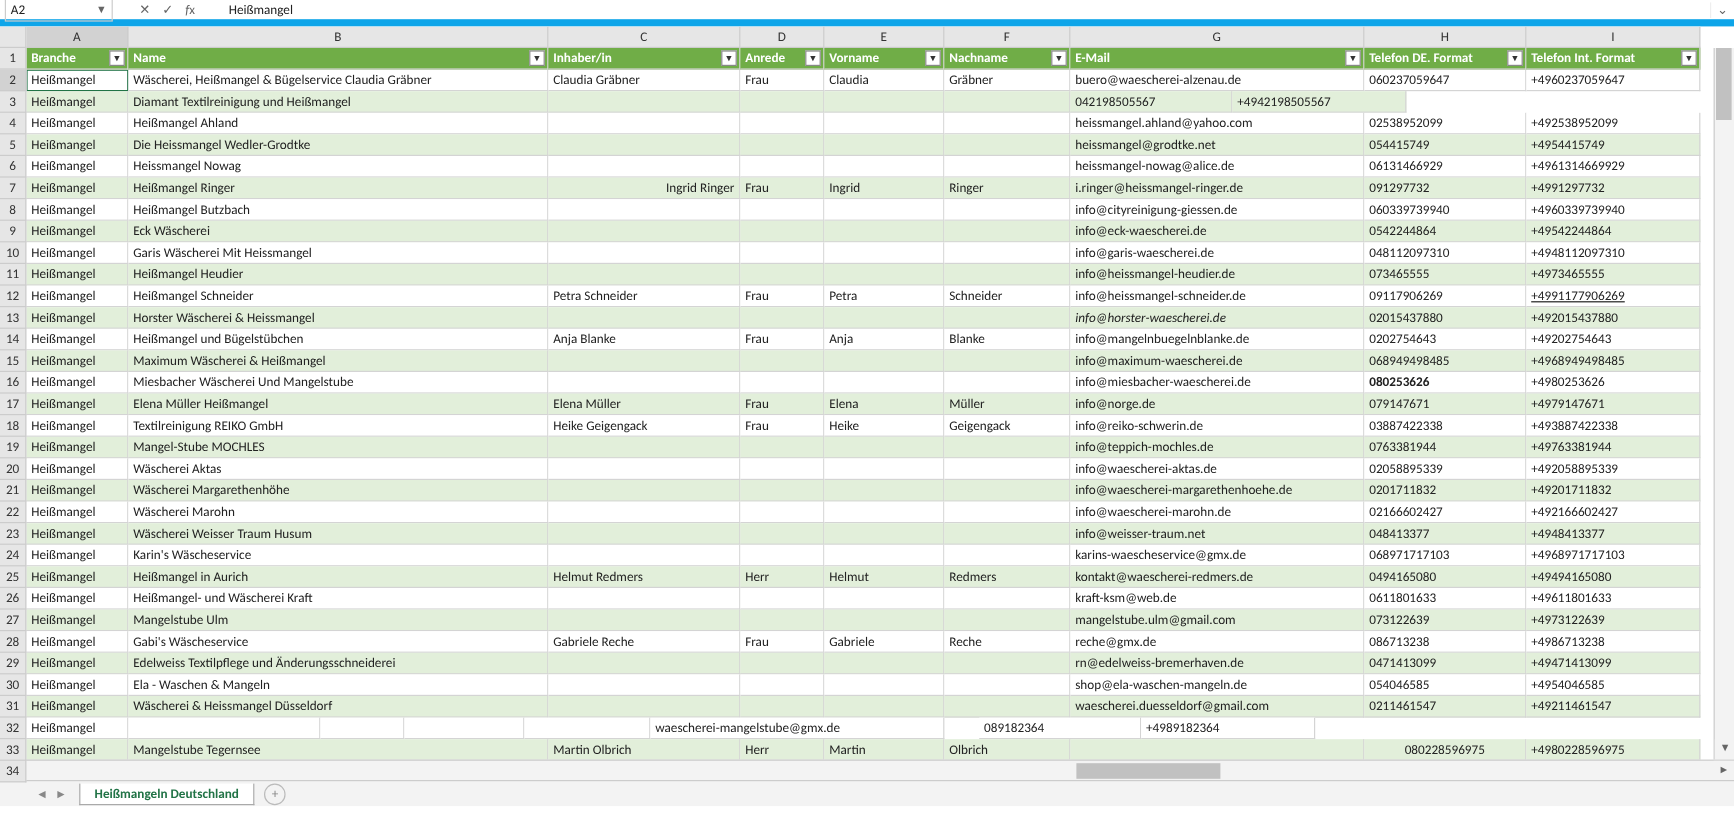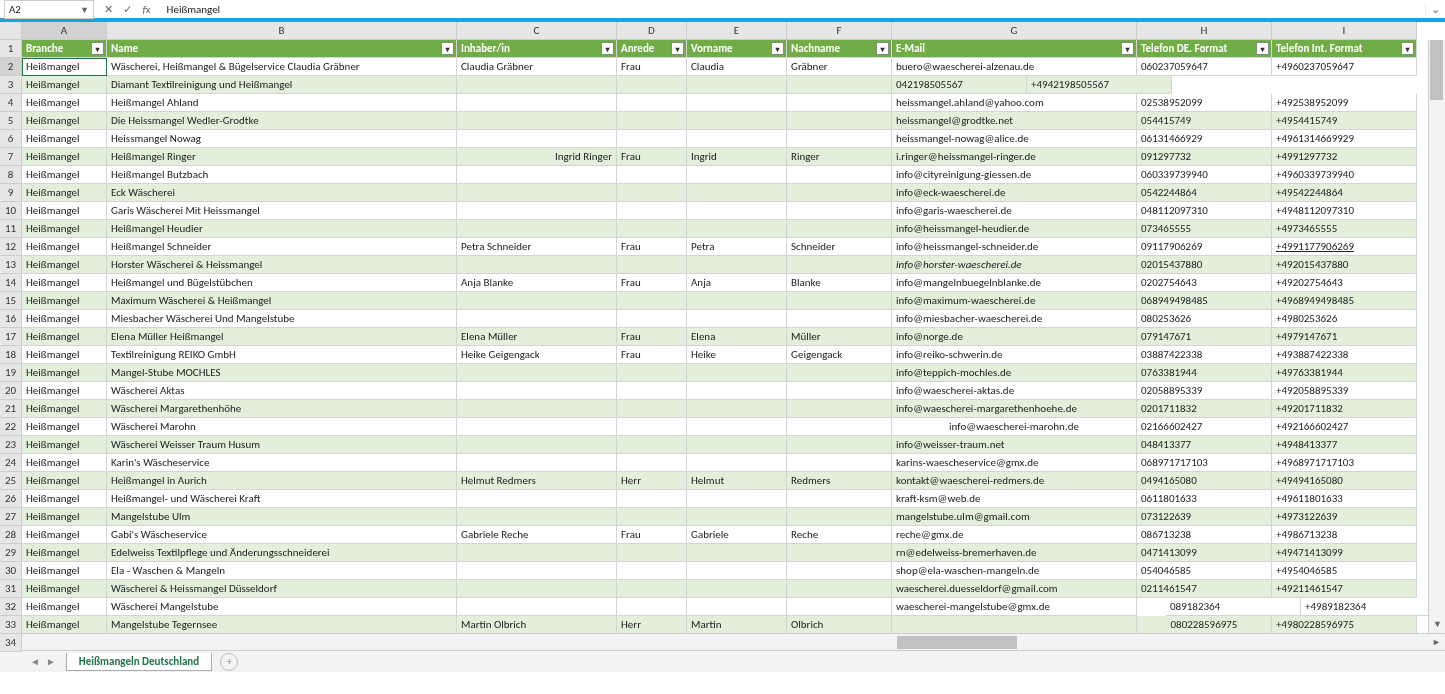--- a/index.html
+++ b/index.html
@@ -1,17 +1,17 @@
 <!DOCTYPE html>
 <html><head>
 <meta charset="utf-8">
 <style>
 * { margin:0; padding:0; box-sizing:border-box; }
 body { font-family:Calibri,Arial,sans-serif; font-size:11px; color:#222; background:#fff; overflow:hidden; }
-.formula-bar { display:flex; align-items:center; height:22px; border-bottom:4px solid #0ea5e9; background:#fff; }
+.formula-bar { display:flex; align-items:center; height:22px; border-bottom:6px solid #0ea5e9; background:#fff;gap:12px; }
 .name-box { width:90px; border:1px solid #ccc; padding:2px 4px; margin-left:4px; display:flex; align-items:center; justify-content:space-between; }
 .name-box span.drop { font-size:9px; color:#666; }
 .fx-controls { display:flex; align-items:center; margin-left:10px; gap:10px; color:#666; }
 .fx-controls span { cursor:default; }
 .fx-input { margin-left:10px; padding:2px 6px; flex:1; }
 .fx-expand { width:20px; text-align:center; color:#666; border-left:1px solid #eee; }
 
 .sheet-area { position:relative; height:650px; overflow:hidden; }
 .corner { position:absolute; left:0; top:0; width:22px; height:18px; background:#e6e6e6; border-right:1px solid #ccc; border-bottom:1px solid #ccc; z-index:3; }
 .col-headers { position:absolute; left:22px; top:0; display:flex; z-index:2; background:#e6e6e6; }
@@ -273,21 +273,21 @@
         <div class="cell odd" style="width: 145px;">+4968949498485</div>
       </div>
       <div class="row">
         <div class="cell even" style="width: 85px;">Heißmangel</div>
         <div class="cell even" style="width: 350px;">Miesbacher Wäscherei Und Mangelstube</div>
         <div class="cell even" style="width: 160px;"></div>
         <div class="cell even" style="width: 70px;"></div>
         <div class="cell even" style="width: 100px;"></div>
         <div class="cell even" style="width: 105px;"></div>
         <div class="cell even" style="width: 245px;">info@miesbacher-waescherei.de</div>
-        <div class="cell even" style="width: 135px;">080253626</div>
+        <div class="cell even" style="width: 135px; font-weight: bold;">080253626</div>
         <div class="cell even" style="width: 145px;">+4980253626</div>
       </div>
       <div class="row">
         <div class="cell odd" style="width: 85px;">Heißmangel</div>
         <div class="cell odd" style="width: 350px;">Elena Müller Heißmangel</div>
         <div class="cell odd" style="width: 160px;">Elena Müller</div>
         <div class="cell odd" style="width: 70px;">Frau</div>
         <div class="cell odd" style="width: 100px;">Elena</div>
         <div class="cell odd" style="width: 105px;">Müller</div>
         <div class="cell odd" style="width: 245px;">info@norge.de</div>
@@ -338,21 +338,21 @@
         <div class="cell odd" style="width: 135px;">0201711832</div>
         <div class="cell odd" style="width: 145px;">+49201711832</div>
       </div>
       <div class="row">
         <div class="cell even" style="width: 85px;">Heißmangel</div>
         <div class="cell even" style="width: 350px;">Wäscherei Marohn</div>
         <div class="cell even" style="width: 160px;"></div>
         <div class="cell even" style="width: 70px;"></div>
         <div class="cell even" style="width: 100px;"></div>
         <div class="cell even" style="width: 105px;"></div>
-        <div class="cell even" style="width: 245px; text-align: center;">info@waescherei-marohn.de</div>
+        <div class="cell even" style="width: 245px;">info@waescherei-marohn.de</div>
         <div class="cell even" style="width: 135px;">02166602427</div>
         <div class="cell even" style="width: 145px;">+492166602427</div>
       </div>
       <div class="row">
         <div class="cell odd" style="width: 85px;">Heißmangel</div>
         <div class="cell odd" style="width: 350px;">Wäscherei Weisser Traum Husum</div>
         <div class="cell odd" style="width: 160px;"></div>
         <div class="cell odd" style="width: 70px;"></div>
         <div class="cell odd" style="width: 100px;"></div>
         <div class="cell odd" style="width: 105px;"></div>
@@ -443,21 +443,20 @@
         <div class="cell odd" style="width: 160px;"></div>
         <div class="cell odd" style="width: 70px;"></div>
         <div class="cell odd" style="width: 100px;"></div>
         <div class="cell odd" style="width: 105px;"></div>
         <div class="cell odd" style="width: 245px;">waescherei.duesseldorf@gmail.com</div>
         <div class="cell odd" style="width: 135px;">0211461547</div>
         <div class="cell odd" style="width: 145px;">+49211461547</div>
       </div>
       <div class="row">
         <div class="cell even" style="width: 85px;">Heißmangel</div>
-        <div class="cell even" style="width: 350px;">Wäscherei Mangelstube</div>
         <div class="cell even" style="width: 160px;"></div>
         <div class="cell even" style="width: 70px;"></div>
         <div class="cell even" style="width: 100px;"></div>
         <div class="cell even" style="width: 105px;"></div>
         <div class="cell even" style="width: 245px;">waescherei-mangelstube@gmx.de</div>
         <div class="cell even" style="width: 135px; margin-left: 29px;">089182364</div>
         <div class="cell even" style="width: 145px;">+4989182364</div>
       </div>
       <div class="row">
         <div class="cell odd" style="width: 85px;">Heißmangel</div>

